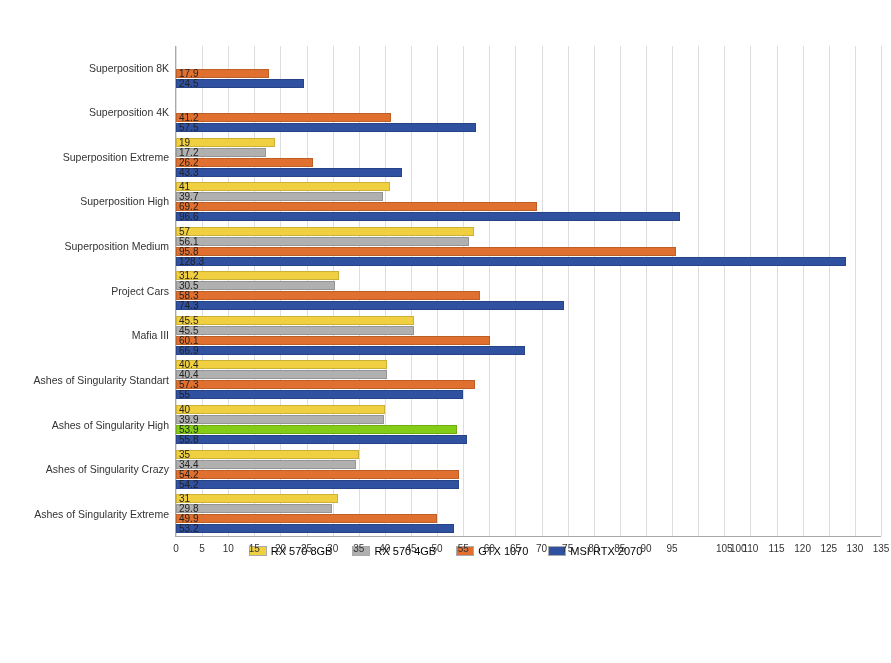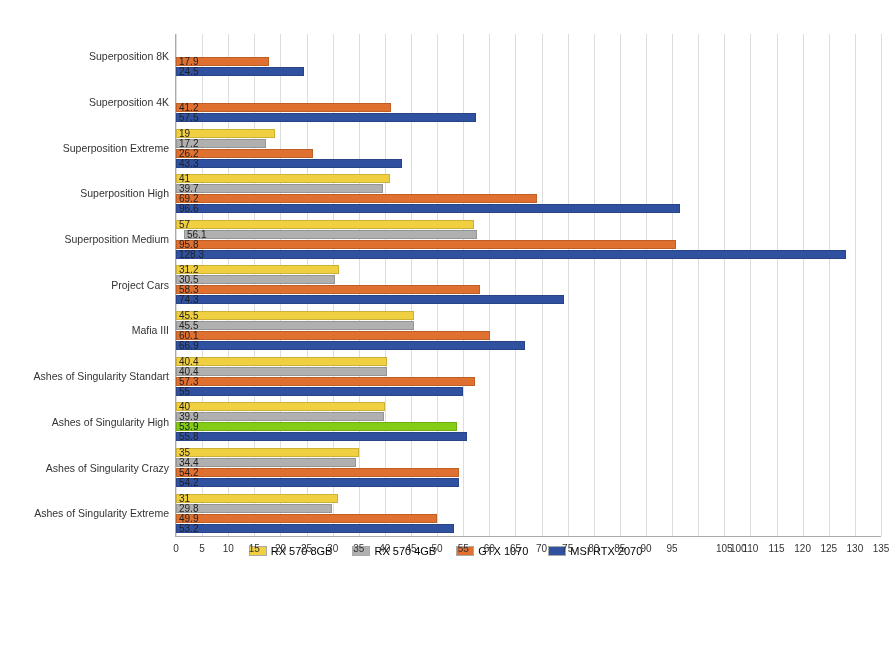--- a/index.html
+++ b/index.html
@@ -9,21 +9,21 @@
       width: 891px;
       height: 663px;
       display: flex;
       align-items: center;
       justify-content: center;
     }
     .chart-container {
       width: 891px;
       height: 663px;
       background: #fff;
-      padding: 20px 10px 60px 10px;
+      padding: 32px 10px 60px 10px;
       position: relative;
     }
     .chart-title {
       text-align: center;
       font-size: 15px;
       font-weight: normal;
       margin-bottom: 14px;
       color: #222;
     }
     .chart-body {
@@ -250,21 +250,21 @@
               </div>
             </div>
           </div>
           <div class="bar-group">
             <div class="bar-row">
               <div class="bar" style="width: 42.2222%; background-color: rgb(240, 208, 64); border: 1px solid rgba(0, 0, 0, 0.15);">
                 <span class="bar-label">57</span>
               </div>
             </div>
             <div class="bar-row">
-              <div class="bar" style="width: 41.5556%; background-color: rgb(176, 176, 176); border: 1px solid rgba(0, 0, 0, 0.15); margin-left: 8px;">
+              <div class="bar" style="width: 41.5556%; background-color: rgb(176, 176, 176); border: 1px solid rgba(0, 0, 0, 0.15);">
                 <span class="bar-label">56.1</span>
               </div>
             </div>
             <div class="bar-row">
               <div class="bar" style="width: 70.963%; background-color: rgb(224, 112, 48); border: 1px solid rgba(0, 0, 0, 0.15);">
                 <span class="bar-label">95.8</span>
               </div>
             </div>
             <div class="bar-row">
               <div class="bar" style="width: 95.037%; background-color: rgb(48, 80, 160); border: 1px solid rgba(0, 0, 0, 0.15);">

